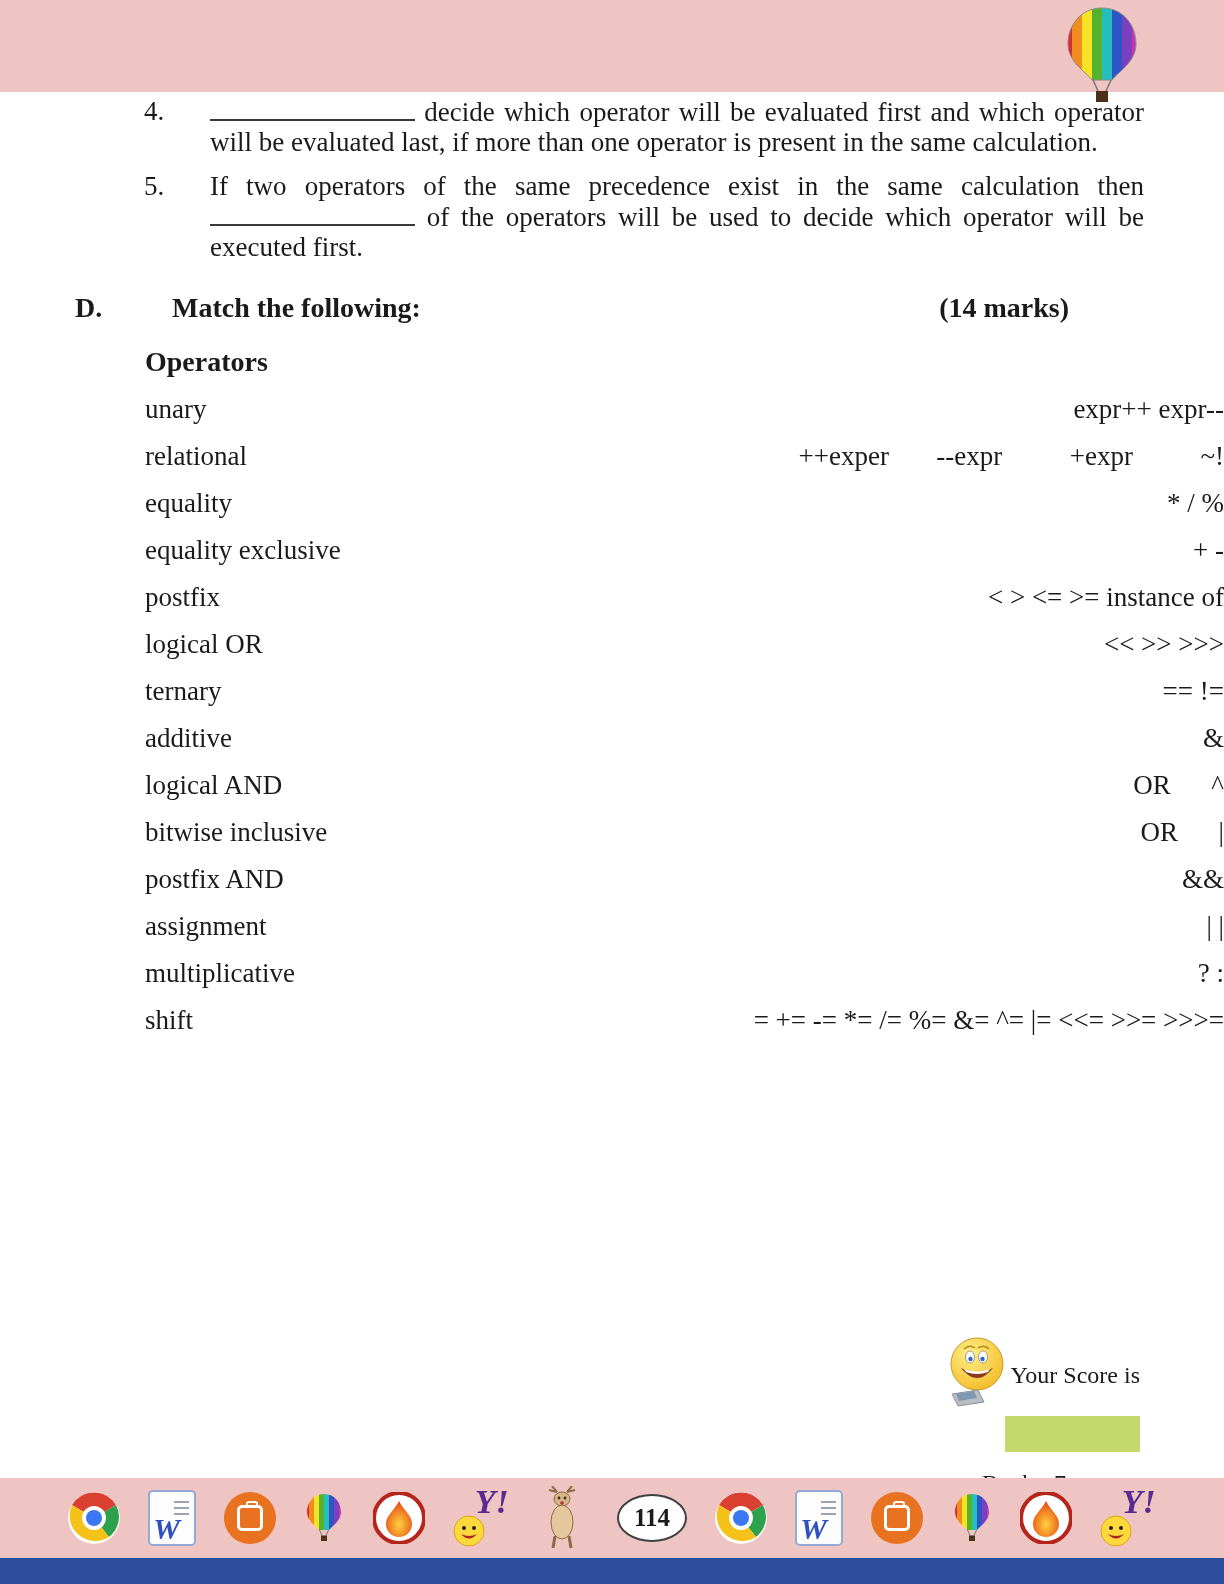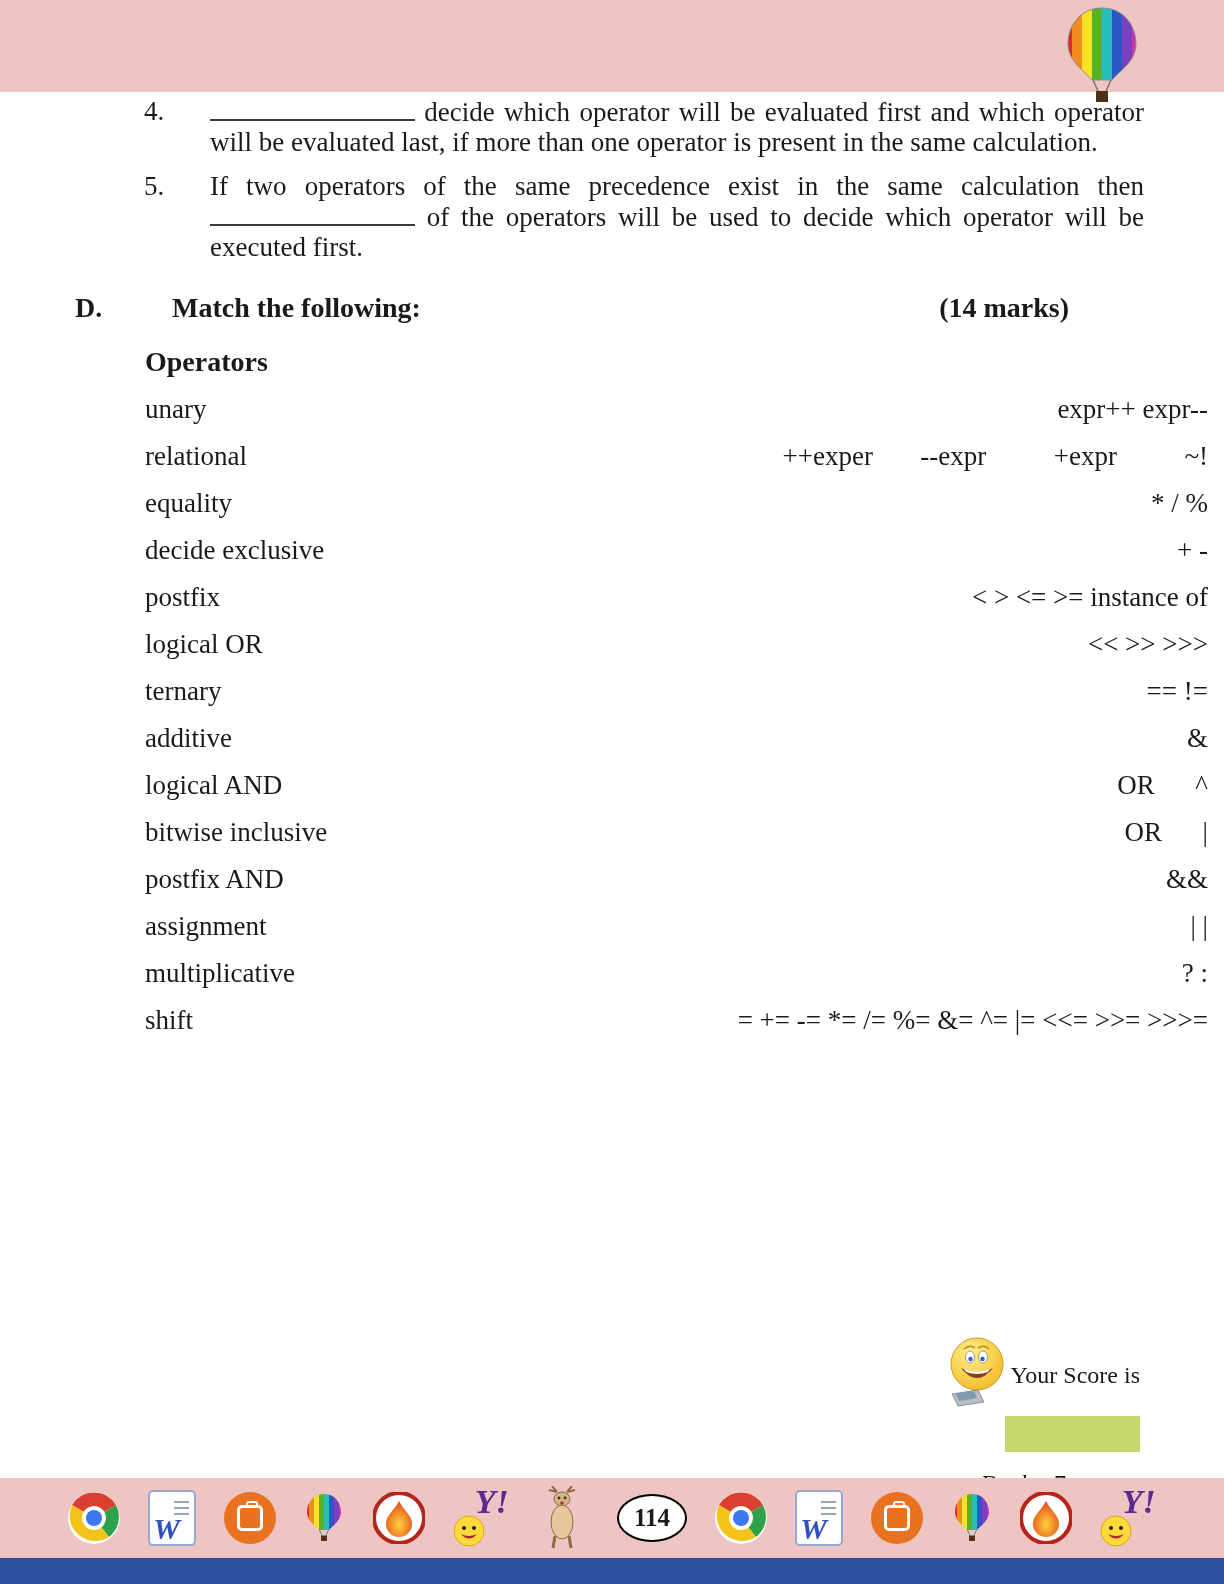--- a/index.html
+++ b/index.html
@@ -19,21 +19,21 @@
   .q-num{position:absolute;left:-66px;top:0;font-size:27px;}
   .q-text{margin:0;font-size:27px;line-height:30px;text-align:justify;}
   .blank{display:inline-block;width:205px;height:0.85em;border-bottom:2px solid #3a3a3a;}
 
   
   .section-head{display:flex;align-items:baseline;padding:16px 155px 0 75px;font-weight:bold;font-size:28px;}
   .sec-label{width:65px;flex:0 0 auto;}
   .sec-title{flex:1 1 auto;margin-left:32px;}
   .sec-marks{flex:0 0 auto;}
 
-  .match{margin:14px 16px 0 145px;font-size:27px;}
+  .match{margin:14px 0 0 145px;font-size:27px;}
   .match-head{display:grid;grid-template-columns:425px auto;font-weight:bold;font-size:28px;line-height:48px;}
   .match-row{display:grid;grid-template-columns:425px auto;line-height:47px;}
   .prec{white-space:pre-wrap;text-align:right;}
 
   
   .score{position:absolute;top:1336px;right:84px;width:232px;}
   .score-row{display:flex;align-items:center;justify-content:flex-end;gap:2px;text-align:center;}
   .score-label{font-size:24px;}
   .score-green{width:135px;height:36px;background:#c4d86e;margin:2px 0 0 auto;}
   .book-label{font-size:24px;text-align:center;margin-top:18px;}
@@ -53,21 +53,21 @@
      background:repeating-linear-gradient(#9aa4b4 0 2px, transparent 2px 6px);}
 
   .icon-orange{position:relative;width:52px;height:52px;border-radius:50%;background:#e8721f;flex:0 0 auto;}
   .icon-orange::before{content:"";position:absolute;inset:13px;border:3px solid #fff;border-radius:5px;}
   .icon-orange::after{content:"";position:absolute;left:22px;top:9px;width:8px;height:5px;border:2px solid #fff;border-bottom:none;border-radius:3px 3px 0 0;}
 
   .y-wrap{position:relative;width:56px;height:58px;flex:0 0 auto;}
   .y-mark{position:absolute;top:-6px;right:0;font:italic bold 34px "Liberation Serif",serif;color:#5b2a91;}
   .y-smiley{position:absolute;left:0;bottom:0;}
 
-  .page-oval{width:66px;height:44px;background:#fff;border:2px solid #000000;border-radius:50%;
+  .page-oval{width:66px;height:44px;background:#fff;border:2px solid #404040;border-radius:50%;
      display:inline-flex;align-items:center;justify-content:center;font-weight:bold;font-size:25px;}
 </style>
 </head>
 <body>
 
 <div class="page">
 
   <div class="top-band"></div>
 
   <div class="balloon-top">
@@ -130,21 +130,21 @@
       </div>
       <div class="match-row">
         <span class="op">relational</span>
         <span class="prec">++exper       --expr          +expr          ~!</span>
       </div>
       <div class="match-row">
         <span class="op">equality</span>
         <span class="prec">* / %</span>
       </div>
       <div class="match-row">
-        <span class="op">decide exclusive</span>
+        <span class="op">equality exclusive</span>
         <span class="prec">+ -</span>
       </div>
       <div class="match-row">
         <span class="op">postfix</span>
         <span class="prec">&lt; &gt; &lt;= &gt;= instance of</span>
       </div>
       <div class="match-row">
         <span class="op">logical OR</span>
         <span class="prec">&lt;&lt; &gt;&gt; &gt;&gt;&gt;</span>
       </div>

